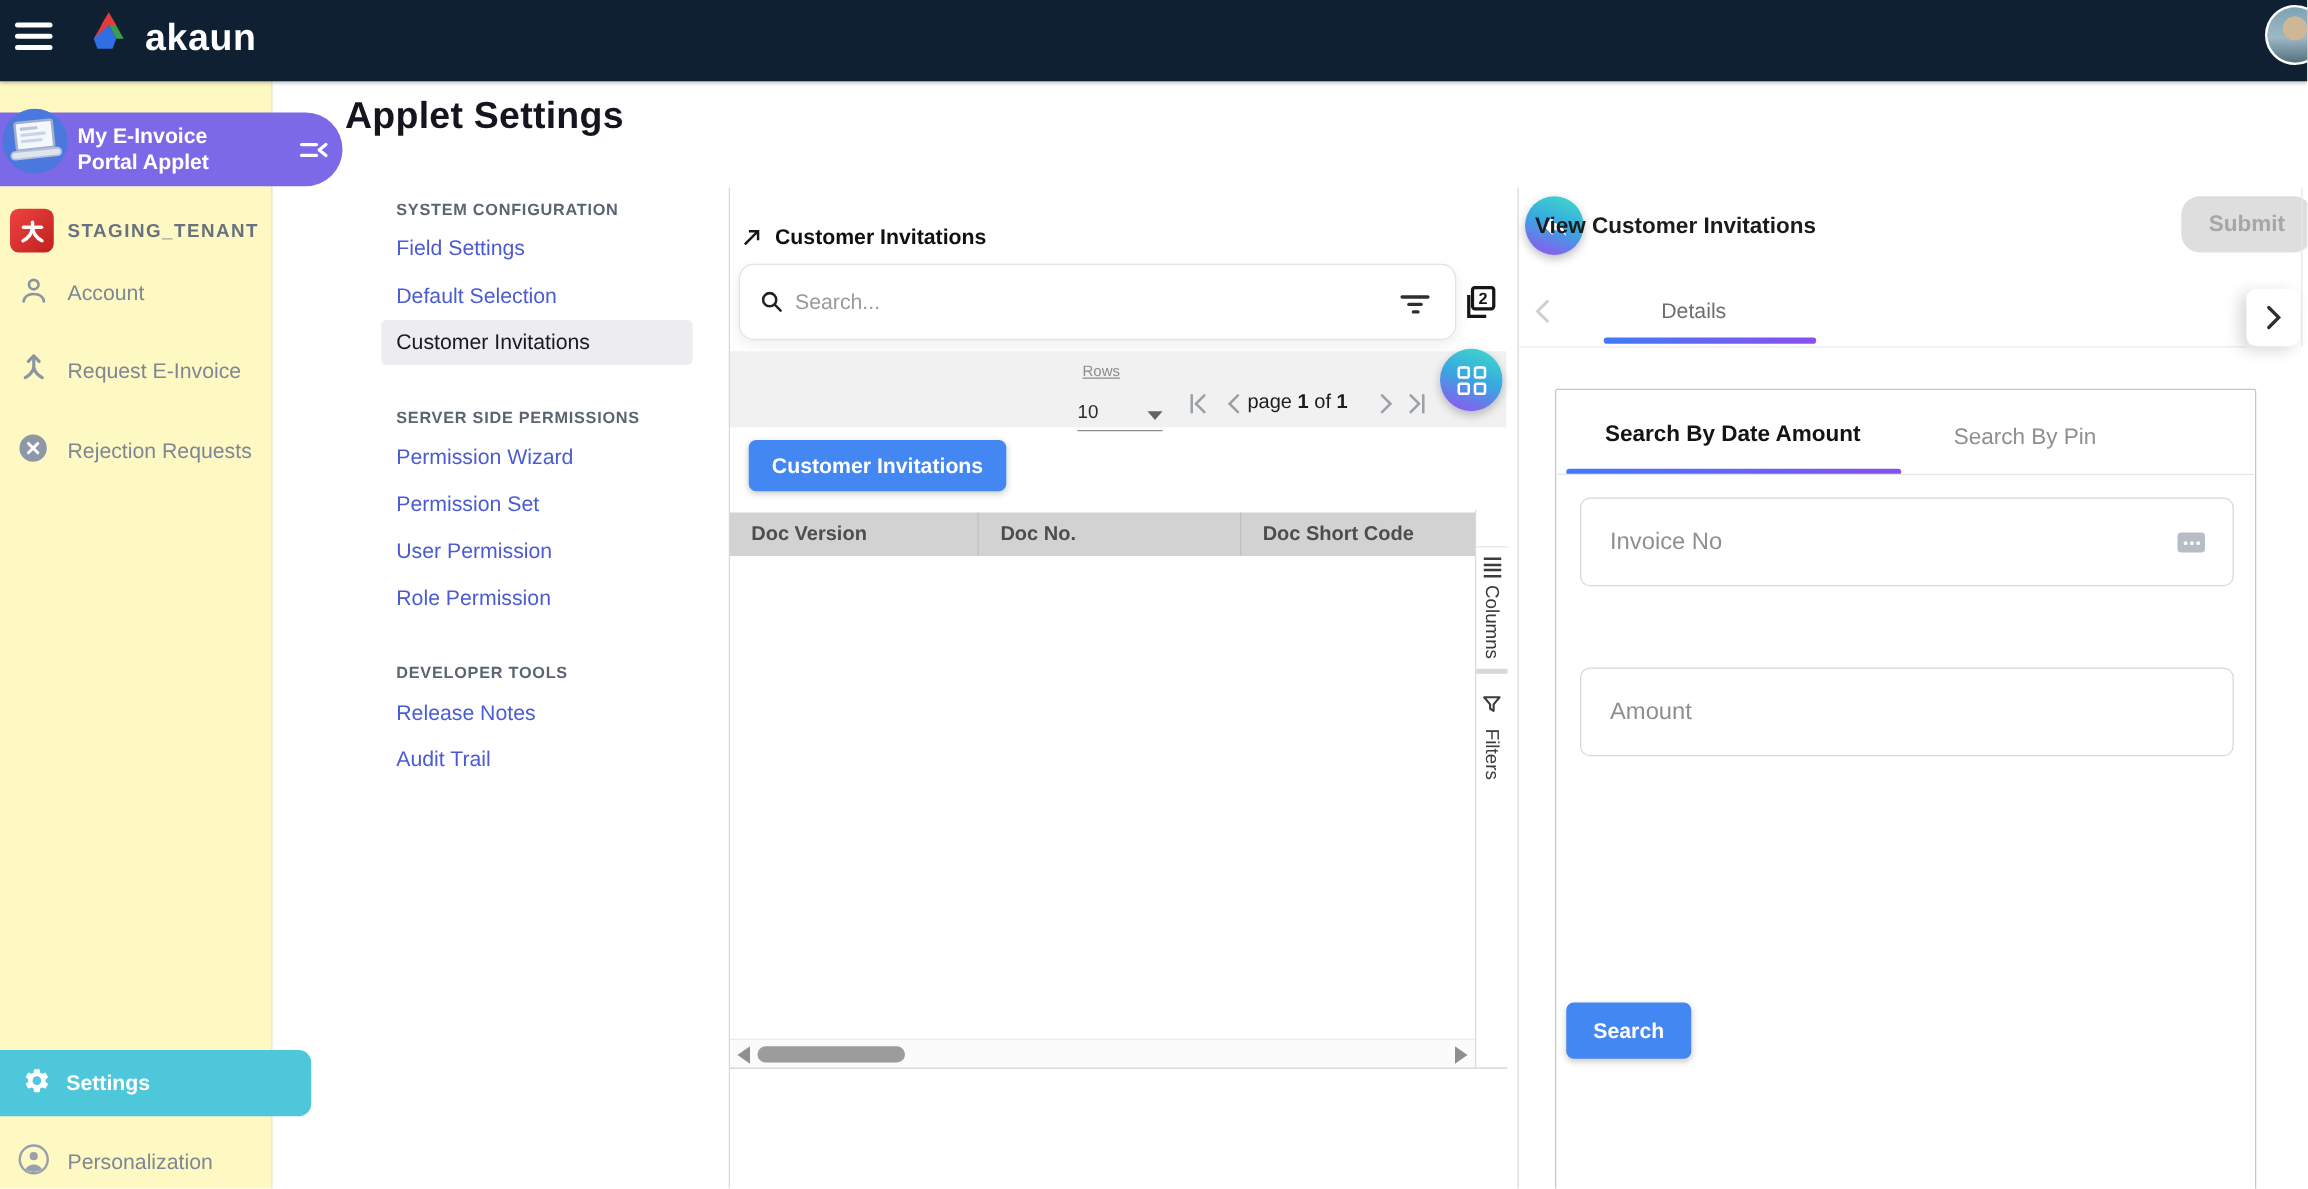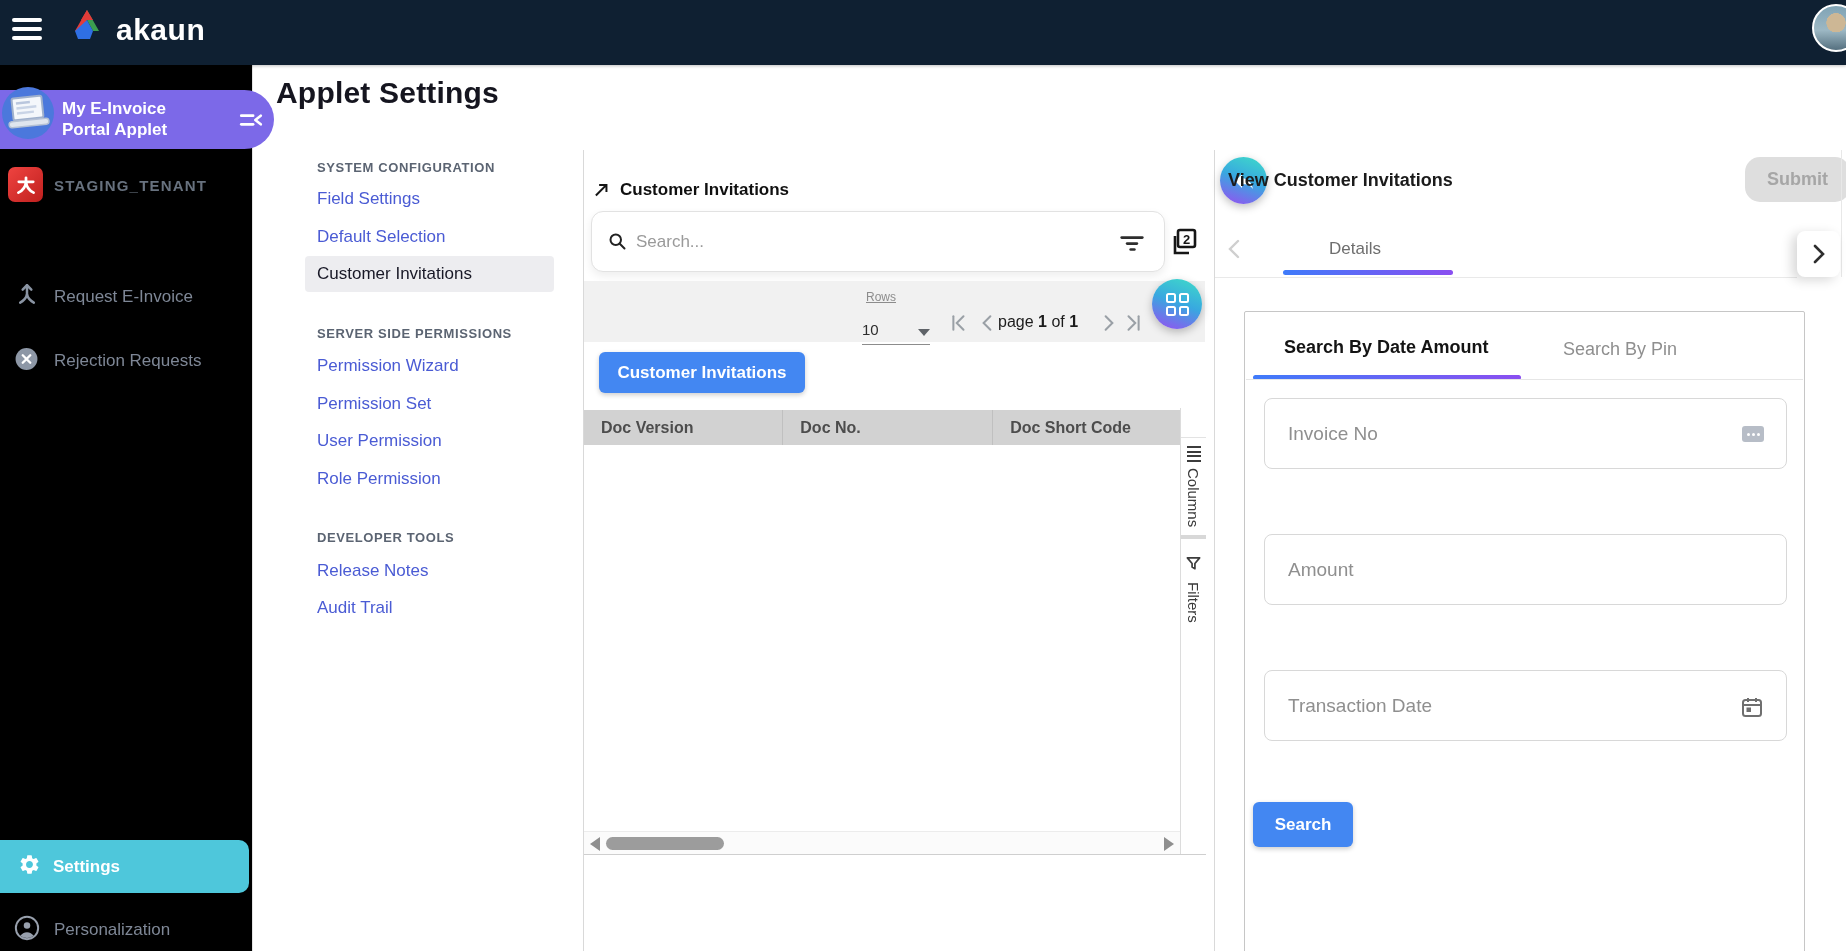--- a/index.html
+++ b/index.html
@@ -13,21 +13,21 @@
   .hamburger { left:12px; top:18px; width:30px; height:26px; cursor:pointer; }
   .hamburger span { display:block; width:30px; height:4px; background:#fff; border-radius:2px; margin-bottom:5px; }
   .brand { left:66px; top:9px; display:flex; align-items:center; gap:8px; }
   .brand-text { color:#fff; font-size:30px; font-weight:700; letter-spacing:.5px; }
   .avatar { right:-14px; top:4px; width:48px; height:48px; border-radius:50%;
             background: radial-gradient(circle at 50% 38%, #cdb795 0 27%, rgba(0,0,0,0) 28%),
                         linear-gradient(180deg,#7fa3b5 0%,#9db8c4 55%,#55707f 100%);
             border:2px solid #fff; }
 
   
-  .sidebar { left:0; top:65px; width:253px; height:886px; background:#000000; border-right:1px solid #e4e4e4; z-index:30; }
+  .sidebar { left:0; top:65px; width:218px; height:886px; background:#fef9c3; border-right:1px solid #e4e4e4; z-index:30; }
   .applet-pill { left:0; top:25px; width:274px; height:59px; background:#7c69e8; border-radius:0 30px 30px 0; z-index:5; }
   .applet-name { left:62px; top:8px; color:#fff; font-size:17px; font-weight:700; line-height:21px; }
   .collapse-btn { right:10px; top:17px; width:26px; height:26px; cursor:pointer; }
   .laptop-badge { left:0px; top:20px; width:56px; height:56px; z-index:6; }
 
   .side-row { left:0; width:249px; height:40px; }
   .side-label { position:absolute; left:54px; top:50%; transform:translateY(-50%); font-size:17px; color:#7e8796; }
   .tenant-label { font-size:15px; font-weight:700; color:#68727f; letter-spacing:1.2px; }
   .tenant-icon { position:absolute; left:8px; top:2px; width:35px; height:35px; border-radius:7px;
                  background:linear-gradient(135deg,#ef4340,#c0201f); display:flex; align-items:center; justify-content:center; }
@@ -181,20 +181,29 @@
         <svg width="24" height="24" viewBox="0 0 30 30" fill="none" stroke="#fff" stroke-width="3.4" stroke-linecap="round">
           <path d="M6 11h18"></path>
             <path d="M15 6v5"></path>
             <path d="M15 11c-.5 6-4.5 11-9.5 13.5"></path>
             <path d="M15 11c.5 6 4.5 11 9.5 13.5"></path>
         </svg>
       </div>
       <span class="side-label tenant-label">STAGING_TENANT</span>
     </div>
 
+    <div class="abs side-row" style="top:150px">
+      <span class="side-icon">
+        <svg width="26" height="26" viewBox="0 0 24 24" fill="none" stroke="#8a94a3" stroke-width="2" stroke-linecap="round">
+          <circle cx="12" cy="7.5" r="3.5"></circle>
+            <path d="M4.5 20c.6-3.6 3.6-5.5 7.5-5.5s6.9 1.9 7.5 5.5"></path>
+        </svg>
+      </span>
+      <span class="side-label">Account</span>
+    </div>
 
     <div class="abs side-row" style="top:212px">
       <span class="side-icon">
         <svg width="26" height="26" viewBox="0 0 24 24" fill="none" stroke="#8a94a3" stroke-width="2.3" stroke-linecap="round" stroke-linejoin="round">
           <path d="M8 7l4-4 4 4"></path>
             <path d="M12 3v9"></path>
             <path d="M12 12c-1.2 3.2-3.2 5.4-6.3 7"></path>
             <path d="M12 12c1.2 3.2 3.2 5.4 6.3 7"></path>
         </svg>
       </span>
@@ -399,28 +408,17 @@
           <i></i>
           <i></i>
           <i></i>
         </span>
     </div>
 
     <div class="abs fld" style="top:222px">
       <input placeholder="Amount" style="">
     </div>
 
-    <div class="abs fld" style="top:358px">
-      <input placeholder="Transaction Date" style="">
-      <span class="cal-ico">
-        <svg width="24" height="24" viewBox="0 0 24 24" fill="none" stroke="#6f6f6f" stroke-width="2">
-          <rect x="3" y="5" width="18" height="16" rx="2.5"></rect>
-            <path d="M3 10h18"></path>
-            <path d="M8 3v4M16 3v4"></path>
-          <rect x="6.5" y="12.5" width="4.5" height="4.5" fill="#6f6f6f" stroke="none"></rect>
-        </svg>
-      </span>
-    </div>
 
     <button class="abs card-search">Search</button>
   </div>
 
 </div>
 
 </body></html>

